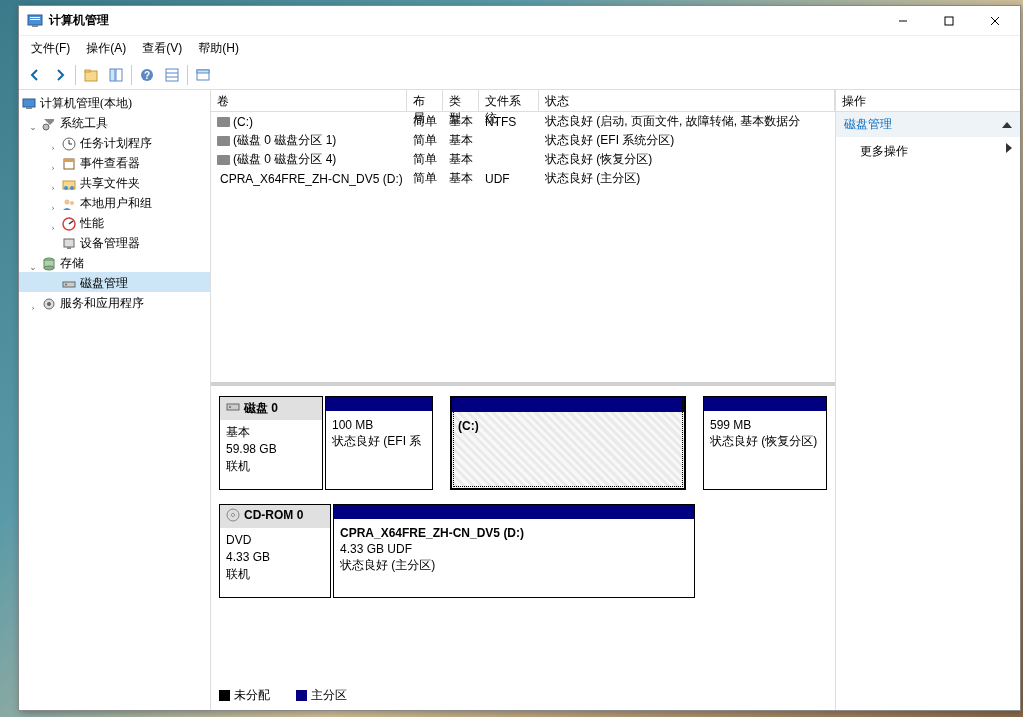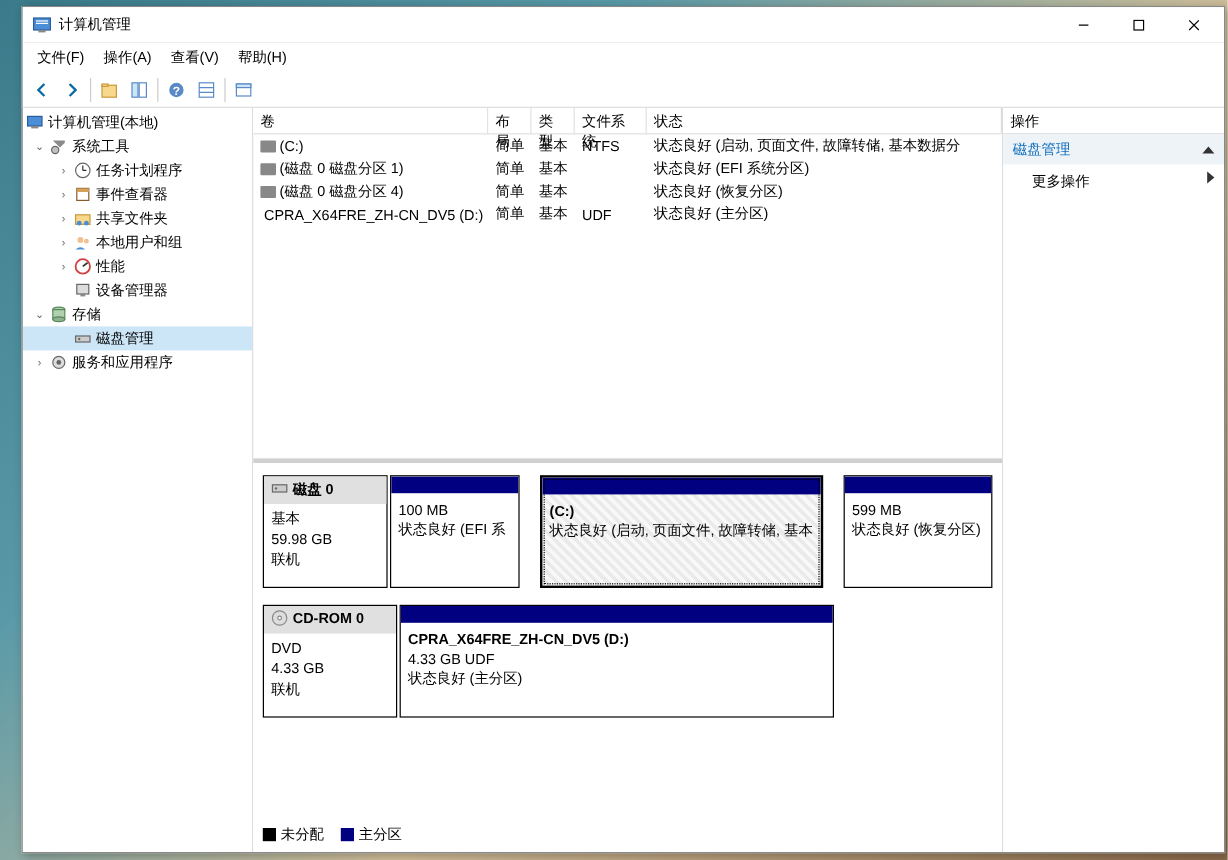--- a/index.html
+++ b/index.html
@@ -23,20 +23,21 @@
       display: flex;
       flex-direction: column;
     }
     .titlebar {
       height: 30px;
       background: #fff;
       display: flex;
       align-items: center;
       padding: 0 2px 0 8px;
       border-bottom: 1px solid #eee;
+      font-weight: bold;
     }
     .titlebar-icon { width: 16px; height: 16px; margin-right: 6px; }
     .titlebar-title { flex: 1; font-size: 12px; color: #000; }
     .titlebar-controls { display: flex; }
     .titlebar-btn { width: 46px; height: 30px; display: flex; align-items: center; justify-content: center; cursor: pointer; }
     .menubar {
       height: 24px;
       display: flex;
       align-items: center;
       padding: 0 6px;
@@ -63,25 +64,26 @@
     
     .tree-panel {
       width: 192px;
       border-right: 1px solid #ddd;
       background: #fff;
       overflow: auto;
       padding: 2px 0;
     }
     .tree-item {
       display: flex;
-      align-items: center;
+      align-items: flex-end;
       height: 20px;
       padding-right: 4px;
       cursor: pointer;
       white-space: nowrap;
+      font-family: Liberation Serif, serif;
     }
     .tree-item.selected { background: #cde6f7; }
     .tree-toggle { width: 16px; text-align: center; color: #666; font-size: 9px; }
     .tree-icon { width: 16px; height: 16px; margin-right: 3px; display: flex; align-items: center; justify-content: center; }
     .tree-label { font-size: 12px; }
     
     .middle-panel {
       flex: 1;
       display: flex;
       flex-direction: column;
@@ -158,21 +160,21 @@
     }
     .partition-stripe { height: 14px; background: #000080; }
     .partition-body { padding: 6px 6px; font-size: 12px; line-height: 1.35; overflow: hidden; white-space: nowrap; }
     .partition-title { font-weight: bold; }
 
     .legend {
       position: absolute;
       bottom: 6px;
       left: 8px;
       display: flex;
-      gap: 14px;
+      gap: 26px;
       align-items: center;
       font-size: 12px;
       justify-content: flex-end;
     }
     .legend-swatch { width: 11px; height: 11px; display: inline-block; margin-right: 4px; vertical-align: middle; }
 
     
     .actions-panel {
       width: 184px;
       background: #fff;
@@ -488,21 +490,20 @@
                   <div class="partition-stripe"></div>
                   <div class="partition-body">
                     <div>100 MB</div>
                     <div>状态良好 (EFI 系</div>
                   </div>
                 </div>
                 <div class="partition selected" style="width:236px">
                   <div class="partition-stripe"></div>
                   <div class="partition-body">
                     <div class="partition-title">(C:)</div>
-                    <div>状态良好 (启动, 页面文件, 故障转储, 基本</div>
                   </div>
                 </div>
                 <div class="partition" style="width:124px">
                   <div class="partition-stripe"></div>
                   <div class="partition-body">
                     <div>599 MB</div>
                     <div>状态良好 (恢复分区)</div>
                   </div>
                 </div>
               </div>

